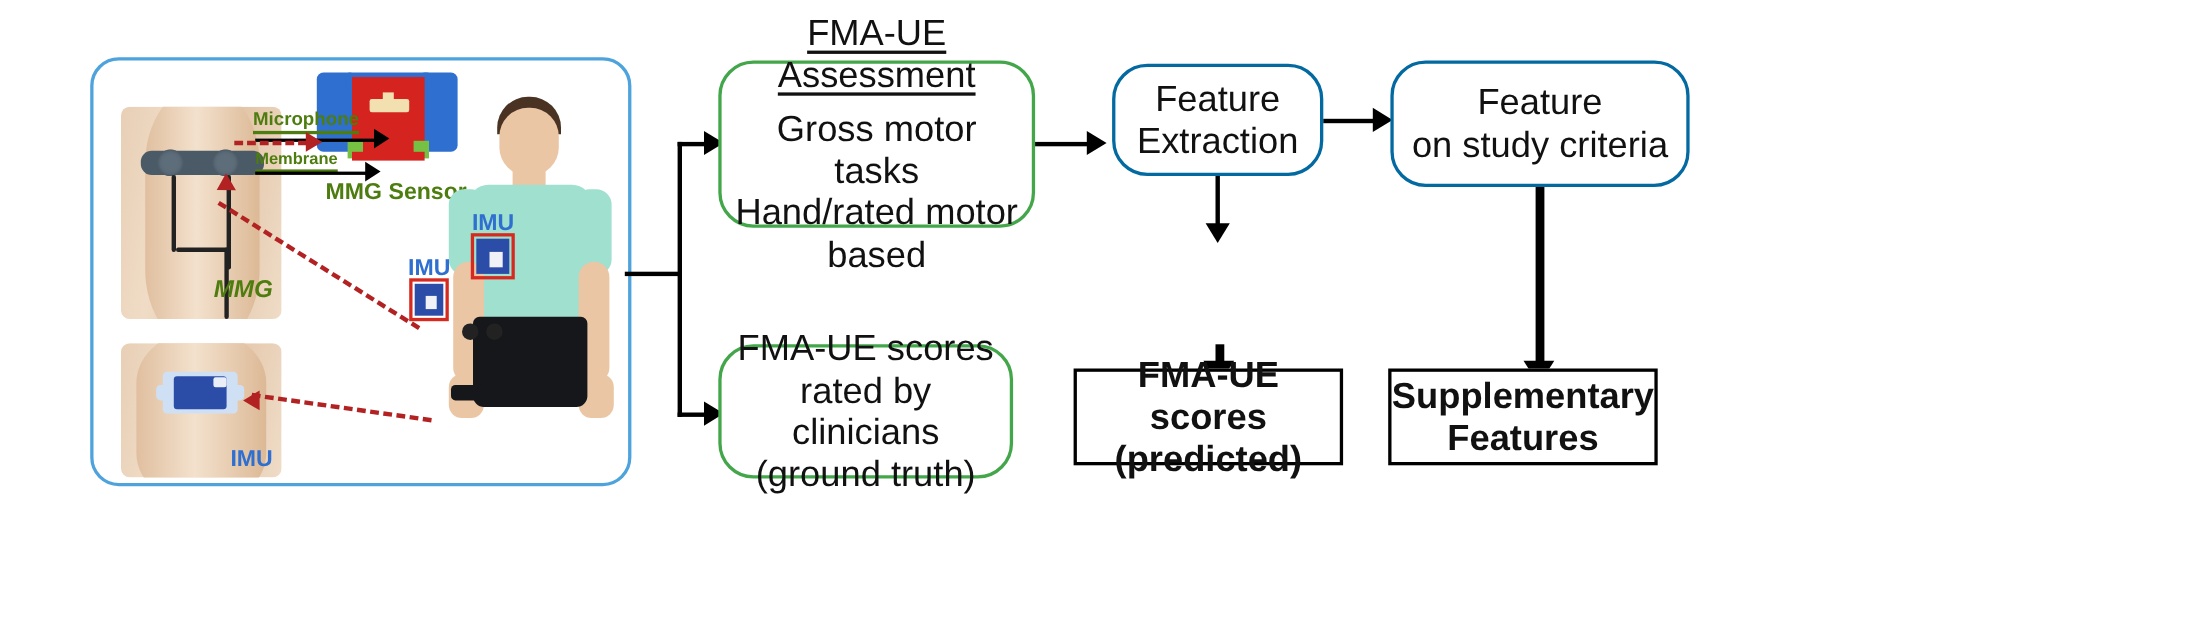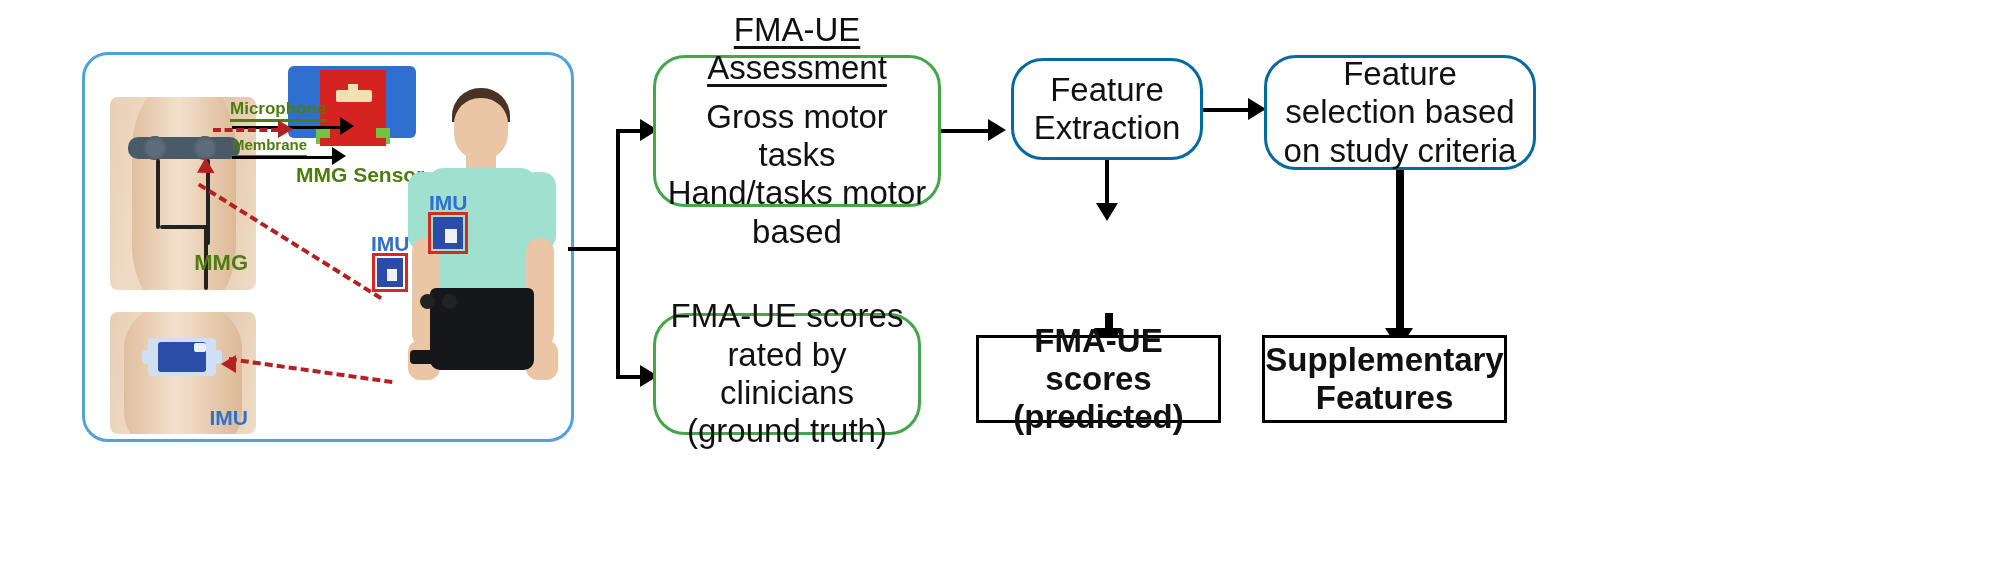--- a/index.html
+++ b/index.html
@@ -65,21 +65,21 @@
   .redframe{position:absolute;border:3px solid #d62a20;}
   .dot{position:absolute;background:#222;border-radius:50%;}
 </style>
 </head>
 <body>
 
 <div id="stage">
 
   <div class="bluepanel" style="position:absolute;left:82px;top:52px;width:486px;height:384px;"></div>
 
-  <div class="photo" style="left:110px;top:97px;width:146px;height:193px;">
+  <div class="photo" style="left:110px;top:97px;width:146px;height:193px;font-style:italic;">
     <div class="skin"></div>
     <div class="limb" style="left:22px;top:-20px;width:104px;height:240px;"></div>
     <div class="strap" style="left:18px;top:40px;width:112px;height:22px;"></div>
     <div class="puck" style="left:33px;top:39px;width:24px;height:24px;"></div>
     <div class="puck" style="left:83px;top:39px;width:24px;height:24px;"></div>
     <div class="wire" style="left:46px;top:62px;width:4px;height:70px;"></div>
     <div class="wire" style="left:96px;top:62px;width:4px;height:86px;"></div>
     <div class="wire" style="left:50px;top:128px;width:48px;height:4px;"></div>
     <div class="wire" style="left:94px;top:128px;width:4px;height:65px;"></div>
     <span class="lbl" style="right:8px;bottom:14px;font-size:22px;">MMG</span>
@@ -158,21 +158,21 @@
   <div class="ln hl" style="left:568px;top:247px;width:52px;"></div>
   <div class="ln vl" style="left:616px;top:129px;height:250px;"></div>
   <div class="ln hl" style="left:616px;top:129px;width:30px;"></div>
   <div class="arrow ar-right" style="left:640px;top:119px;"></div>
   <div class="ln hl" style="left:616px;top:375px;width:30px;"></div>
   <div class="arrow ar-right" style="left:640px;top:365px;"></div>
 
   <div class="box rb green" style="left:653px;top:55px;width:288px;height:152px;padding:6px 10px;">
     <span class="t-line f33 uline">FMA-UE Assessment</span>
     <span class="t-line f33" style="margin-top:10px;">Gross motor tasks</span>
-    <span class="t-line f33">Hand/tasks motor</span>
+    <span class="t-line f33">Hand/rated motor</span>
     <span class="t-line f33">based</span>
   </div>
 
   <div class="ln hl" style="left:941px;top:129px;width:54px;"></div>
   <div class="arrow ar-right" style="left:988px;top:119px;"></div>
 
   <div class="box rb green" style="left:653px;top:313px;width:268px;height:122px;padding:4px 10px;">
     <span class="t-line f33">FMA-UE scores</span>
     <span class="t-line f33">rated by clinicians</span>
     <span class="t-line f33">(ground truth)</span>
@@ -193,21 +193,20 @@
   <div class="ln vl" style="left:1105px;top:313px;height:20px;width:8px;"></div>
   <div class="arrow ar-down" style="left:1094px;top:328px;border-left-width:14px;border-right-width:14px;border-top-width:22px;"></div>
 
   <div class="box blackbox" style="left:976px;top:335px;width:245px;height:88px;">
     <span class="t-line f33 bold">FMA-UE scores</span>
     <span class="t-line f33 bold">(predicted)</span>
   </div>
 
   <div class="box rb red" style="left:1264px;top:55px;width:272px;height:115px;">
     <span class="t-line f33">Feature</span>
-    <span class="t-line f33">selection based</span>
     <span class="t-line f33">on study criteria</span>
   </div>
 
   <div class="ln vl" style="left:1396px;top:170px;height:163px;width:8px;"></div>
   <div class="arrow ar-down" style="left:1385px;top:328px;border-left-width:14px;border-right-width:14px;border-top-width:22px;"></div>
 
   <div class="box blackbox" style="left:1262px;top:335px;width:245px;height:88px;">
     <span class="t-line f33 bold">Supplementary</span>
     <span class="t-line f33 bold">Features</span>
   </div>

